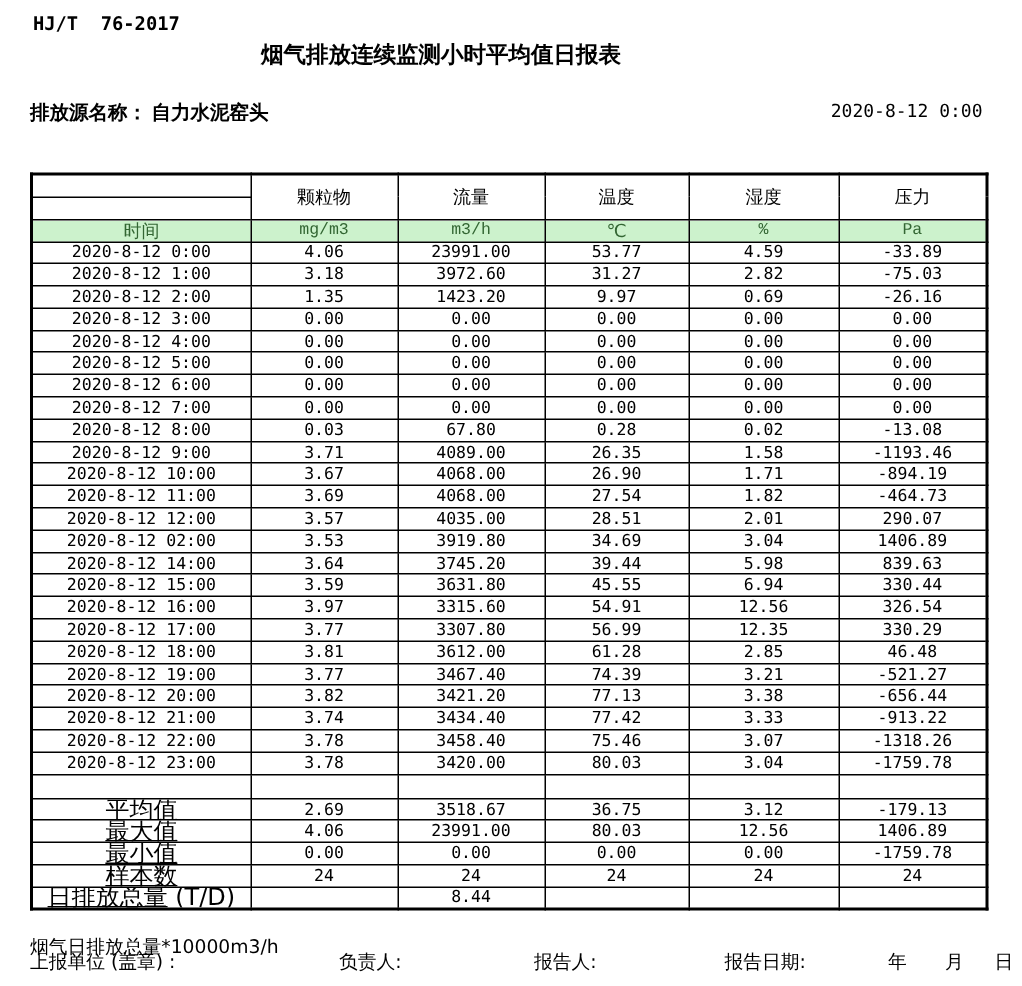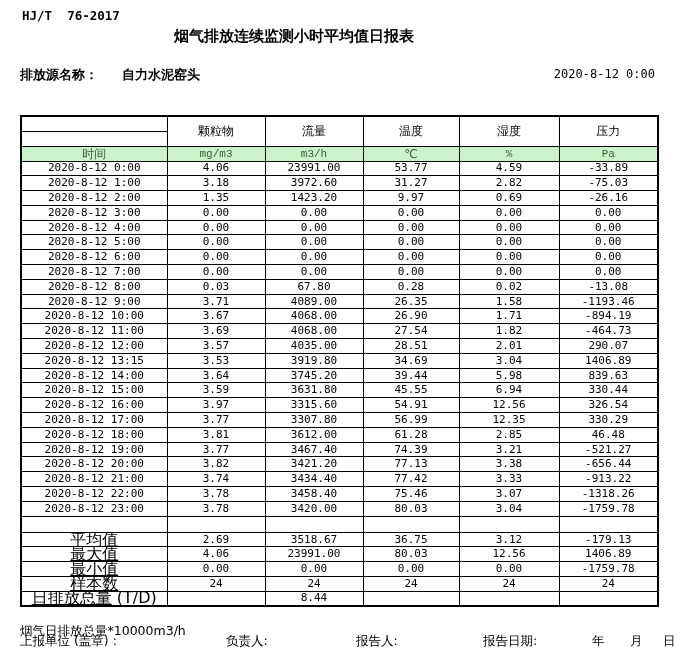--- a/index.html
+++ b/index.html
@@ -22,21 +22,21 @@
     font-weight:bold;font-size:12.5px;white-space:pre;
   }
   .title{
     position:absolute;left:0;top:27px;width:588px;
     text-align:center;font-weight:bold;font-size:15px;
   }
   .source-row{
     position:absolute;left:20px;top:66px;width:637px;height:16px;
     font-size:13px;font-weight:bold;
   }
-  .source-name{margin-left:24px;}
+  .source-name{margin-left:3px;}
   .datetime{
     position:absolute;right:2px;top:1px;
     font-family:"DejaVu Sans Mono", monospace;
     font-weight:normal;font-size:12px;
   }
   table.report{
     position:absolute;left:20px;top:115px;
     width:637px;border-collapse:collapse;table-layout:fixed;
     border:2px solid var(--line);
     padding-left:32px;
@@ -220,21 +220,21 @@
       </tr>
       <tr>
         <td class="time">2020-8-12 12:00</td>
         <td class="num">3.57</td>
         <td class="num">4035.00</td>
         <td class="num">28.51</td>
         <td class="num">2.01</td>
         <td class="num">290.07</td>
       </tr>
       <tr>
-        <td class="time">2020-8-12 13:15</td>
+        <td class="time">2020-8-12 02:00</td>
         <td class="num">3.53</td>
         <td class="num">3919.80</td>
         <td class="num">34.69</td>
         <td class="num">3.04</td>
         <td class="num">1406.89</td>
       </tr>
       <tr>
         <td class="time">2020-8-12 14:00</td>
         <td class="num">3.64</td>
         <td class="num">3745.20</td>

